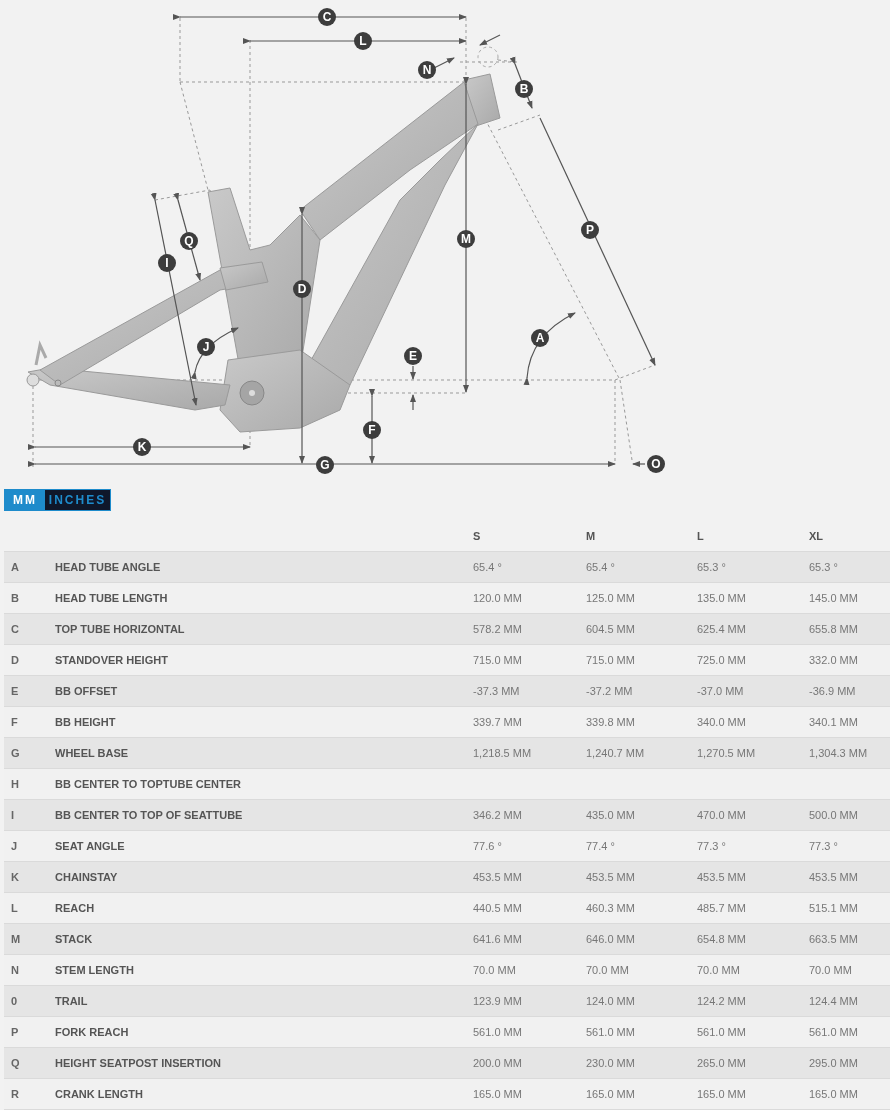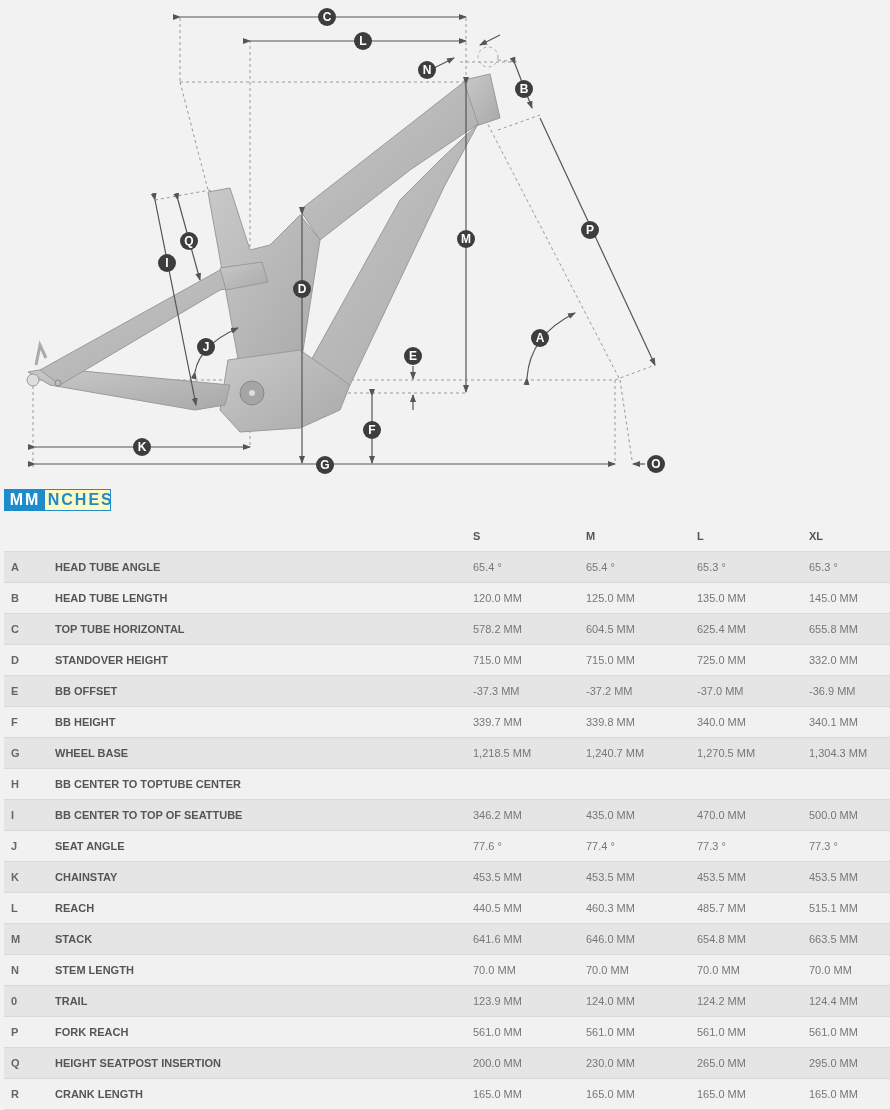--- a/index.html
+++ b/index.html
@@ -12,26 +12,26 @@
   }
   .diagram { position:absolute; left:0; top:0; width:890px; height:480px; }
   .diagram svg { width:890px; height:480px; display:block; }
   .dlabel text { font-family:"Liberation Sans", sans-serif; font-weight:bold; font-size:12px; fill:#fff; }
 
   .unit-toggle {
     position:absolute; left:4px; top:489px;
     display:flex; border:1px solid #1e8bcb; height:22px; box-sizing:border-box;
   }
   .unit-btn {
-    font-family:"Liberation Sans", sans-serif; font-size:16px; font-weight:bold;
+    font-family:"Liberation Sans", sans-serif; font-size:12px; font-weight:bold;
     letter-spacing:2px; display:flex; align-items:center; justify-content:center;
     cursor:pointer; user-select:none;
   }
   .unit-btn.active { background:#1e8bcb; color:#fff; width:40px; }
-  .unit-btn.inactive { background:#fef9c3; color:#1e8bcb; width:65px; }
+  .unit-btn.inactive { background:#0f172a; color:#1e8bcb; width:65px; }
 
   .geo-table {
     position:absolute; left:4px; top:521px; width:886px;
     border-collapse:collapse; table-layout:fixed;
   }
   .geo-table th {
     height:30px; text-align:left; font-size:11px; font-weight:bold; color:#555;
     padding:0; vertical-align:middle;
   }
   .geo-table td {

